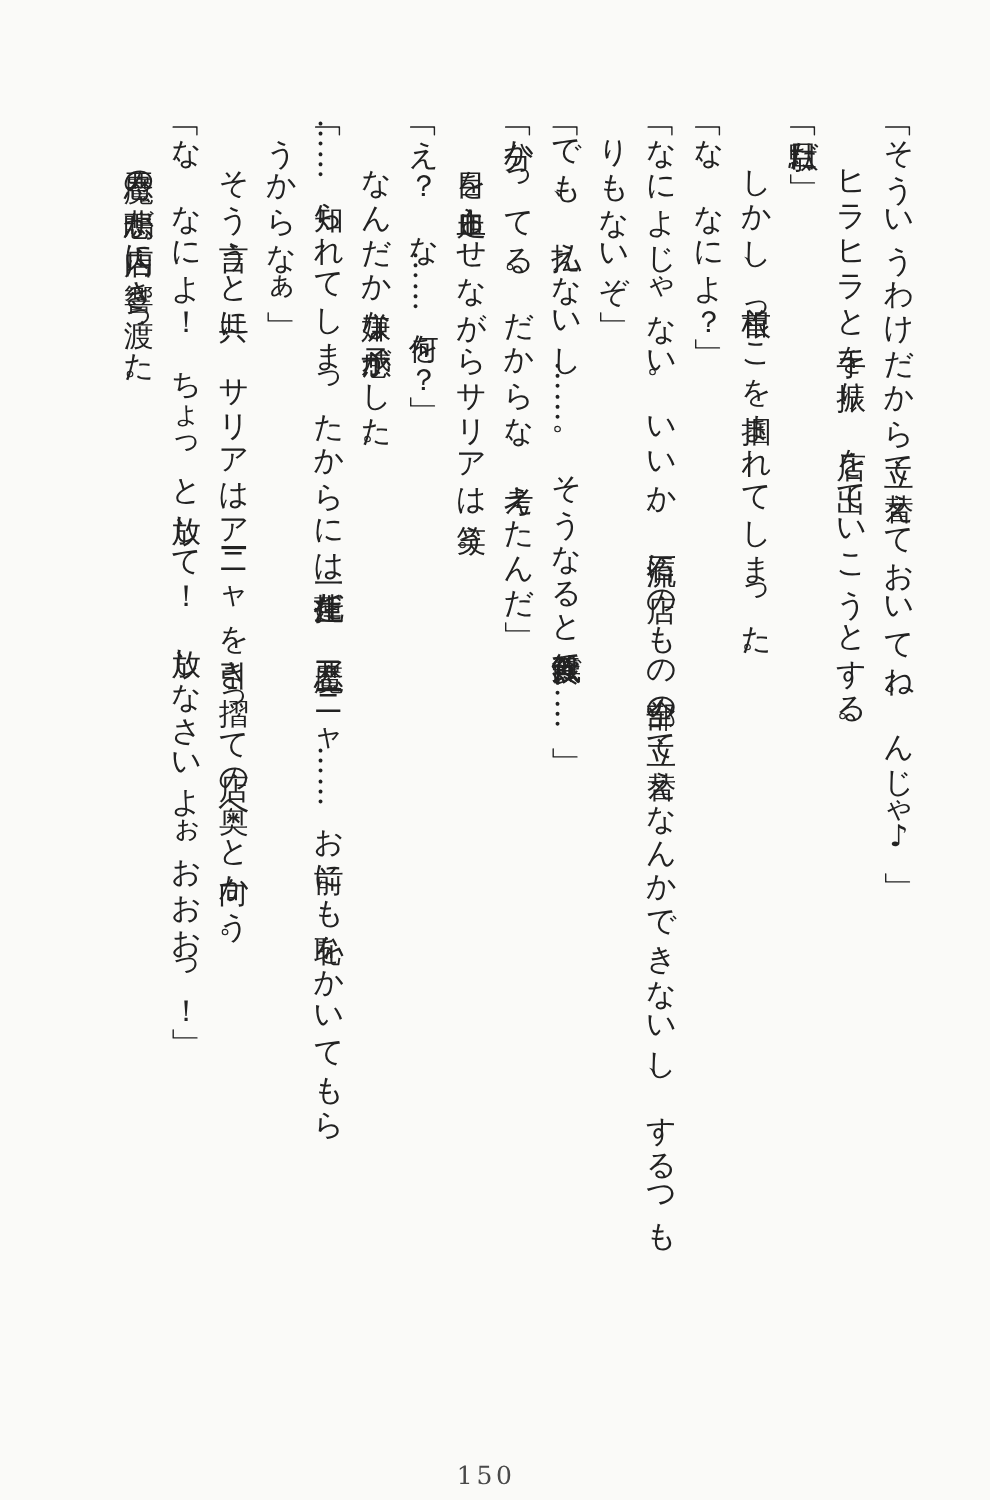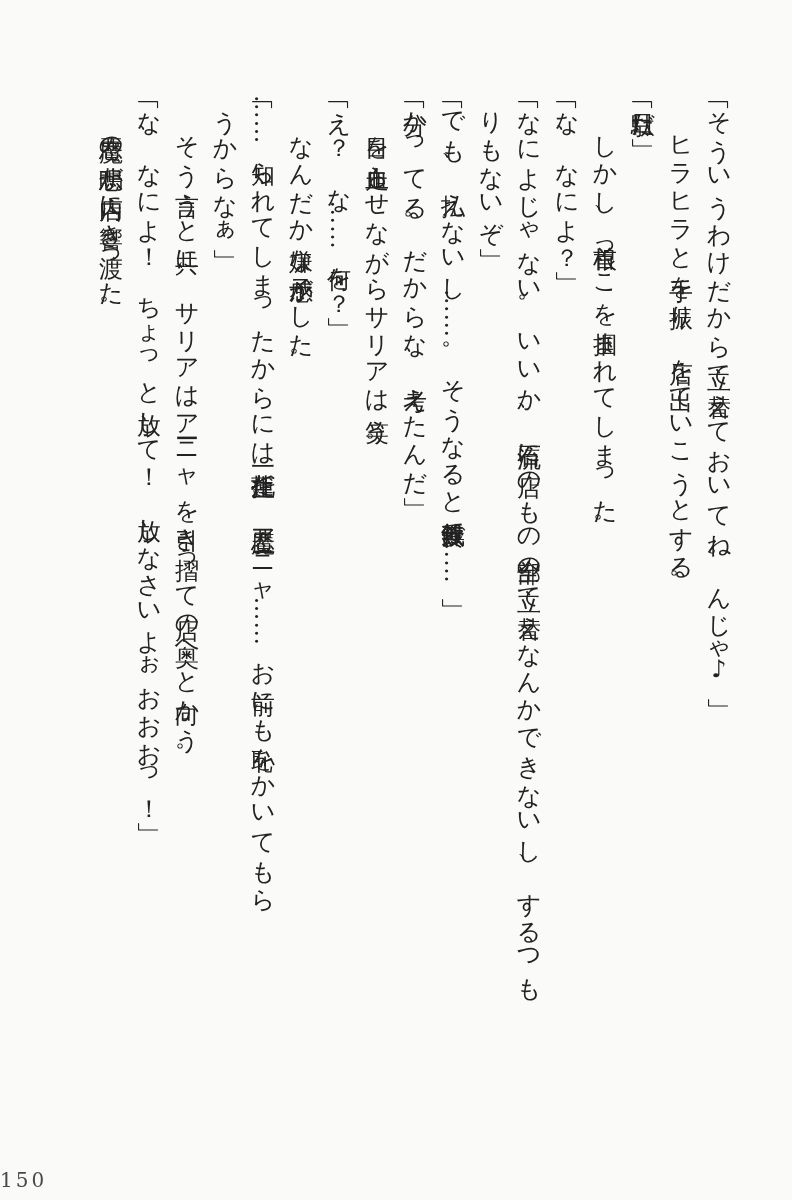--- a/index.html
+++ b/index.html
@@ -36,21 +36,21 @@
     margin: 0;
     padding: 0;
   }
   .page-number {
     position: absolute;
     top: 1168px;
     left: 0;
     width: 792px;
     padding-right: 14px;
     box-sizing: border-box;
-    text-align: left;
+    text-align: center;
     font-size: 20px;
     letter-spacing: 3px;
     color: #494949;
     font-family: "DejaVu Serif", "Liberation Serif", serif;
   }
 </style>
 </head>
 <body style="background: rgb(250, 250, 248);">
 
 <div class="page" style="color: rgb(34, 34, 34);">

